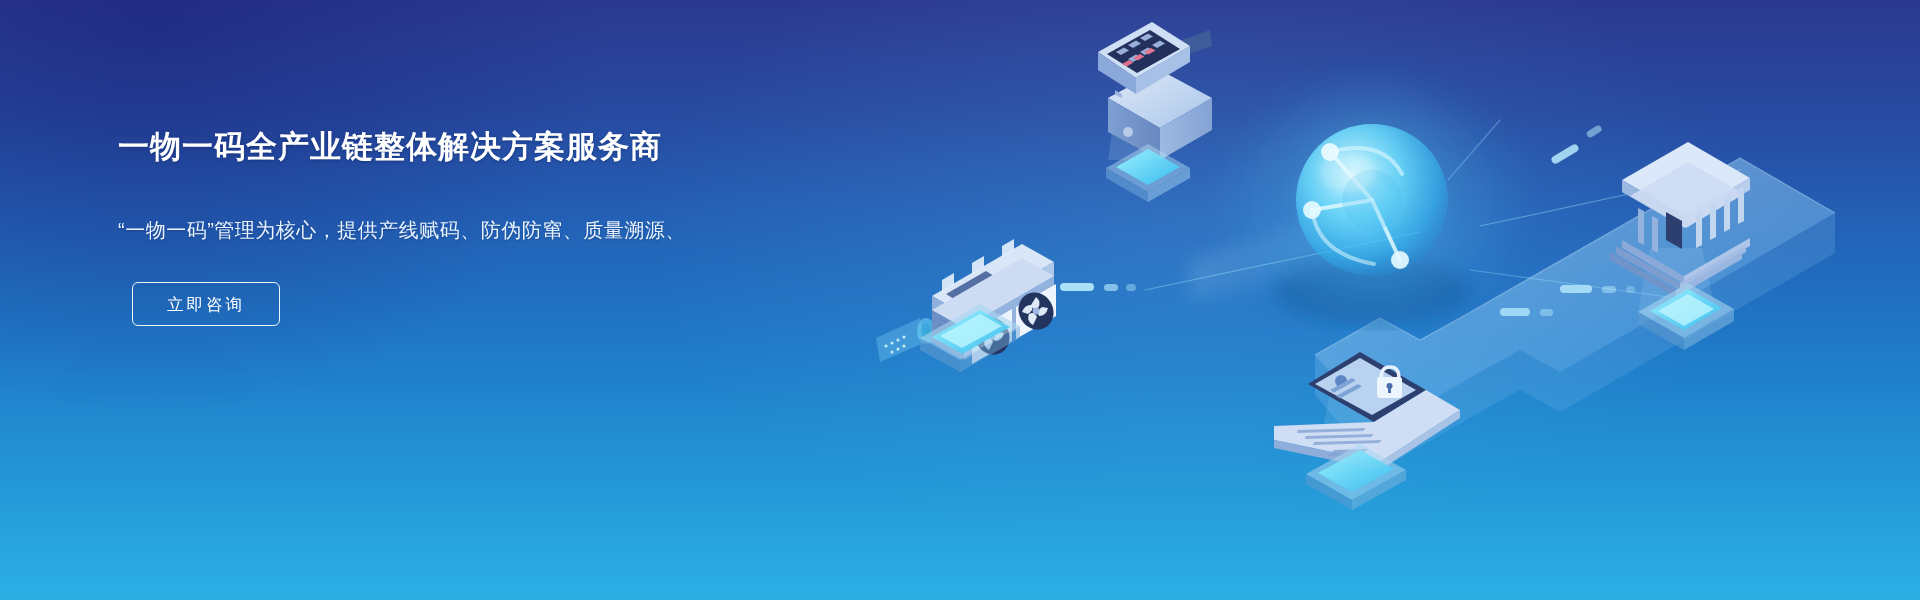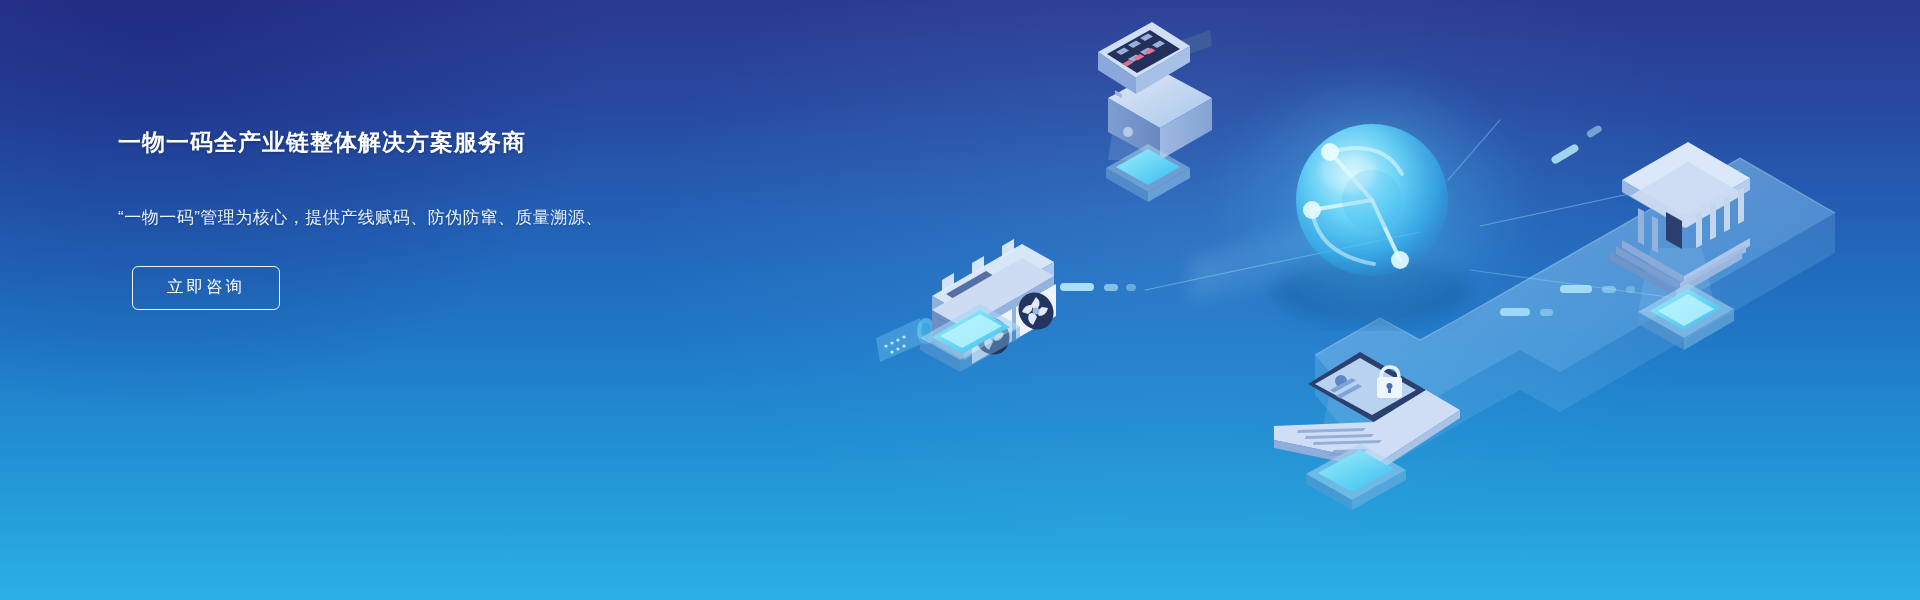--- a/index.html
+++ b/index.html
@@ -18,37 +18,37 @@
     position:absolute; inset:0;
     background:
       radial-gradient(900px 520px at 62% 38%, rgba(120,200,255,.16), rgba(120,200,255,0) 62%),
       radial-gradient(700px 600px at 8% 4%, rgba(20,22,110,.40), rgba(20,22,110,0) 65%);
     pointer-events:none;
   }
 
   
   .copy{ position:absolute; left:118px; top:128px; width:640px; }
   .headline{
-    font-size:23px; font-weight:bold; color:#ffffff;
+    font-size:31px; font-weight:bold; color:#ffffff;
     letter-spacing:1px; line-height:1.25; white-space:nowrap;
     text-shadow:0 1px 3px rgba(0,20,70,.35);
   }
   .sub{ margin-top:20px; }
   .sub-line{
-    font-size:17px; color:#eaf4ff; line-height:1.95;
+    font-size:20px; color:#eaf4ff; line-height:1.95;
     letter-spacing:.5px; white-space:nowrap;
     text-shadow:0 1px 2px rgba(0,20,70,.30);
     margin-top:44px;
   }
   .cta{
     display:inline-block; margin-top:32px; margin-left:14px;
     padding:13px 34px; border:1.6px solid rgba(255,255,255,.92);
     border-radius:6px; color:#ffffff; font-size:16.5px;
     letter-spacing:3px; background:transparent; cursor:pointer;
-    text-align:center; line-height:1;font-family:Liberation Mono, monospace;
+    text-align:center; line-height:1;
   }
 
   
   .art{ position:absolute; left:860px; top:0; width:1060px; height:600px; }
   .art svg{ display:block; width:100%; height:100%; }
 </style>
 </head>
 <body>
 
 <div class="banner">

